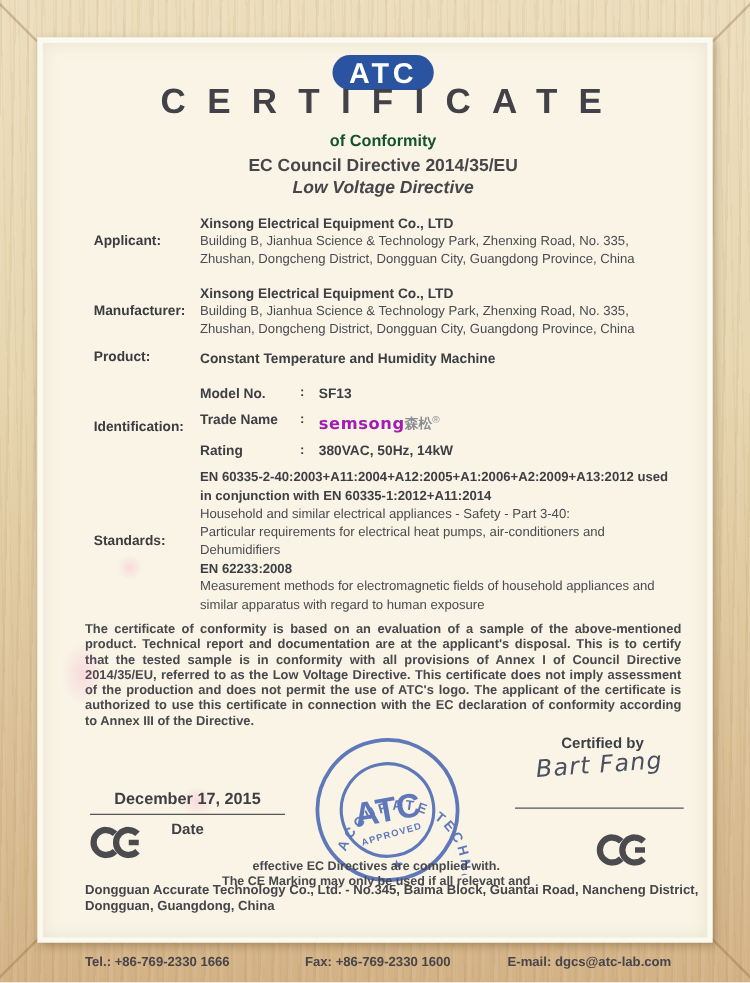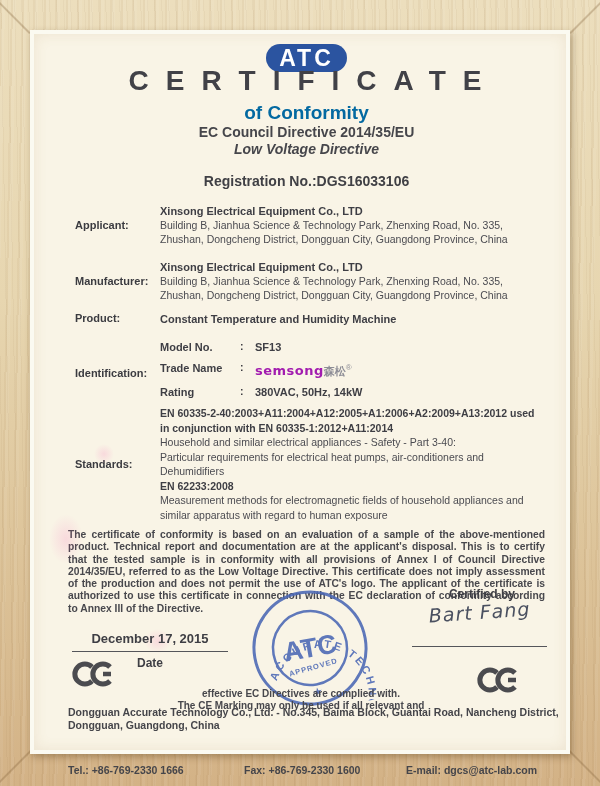--- a/index.html
+++ b/index.html
@@ -34,21 +34,21 @@
   .smudge { position:absolute; border-radius:50%; pointer-events:none;
             background:radial-gradient(closest-side, rgba(244,80,170,0.16), rgba(244,80,170,0)); }
 
   
   .hdr { text-align:center; }
   .pill { display:inline-block; background:#2b54a0; color:#fff; font-weight:bold;
           font-size:23px; line-height:28px; padding:0 13px; border-radius:15px;
           letter-spacing:3px; margin-top:4px; }
   .cert-title { font-size:28px; font-weight:bold; color:#414147;
                 letter-spacing:17px; margin-left:14px; margin-top:-6px; line-height:30px; }
-  .sub1 { font-size:19px; font-weight:bold; margin-top:9px;  line-height:16px; color:#0369a1;}
+  .sub1 { font-size:13px; font-weight:bold; margin-top:9px;  line-height:16px; color:#14532d;}
   .dir1 { font-size:14px; font-weight:bold; margin-top:3px;  line-height:17px; color:#46464b;}
   .dir2 { font-size:14px; font-weight:bold; line-height:17px; color:#46464b;font-style:italic;}
   .reg  { font-size:14px; font-weight:bold; margin-top:15px; line-height:17px; color:#404045;}
 
   
   .row { display:flex; align-items:center; }
   .row .lbl { flex:none; width:85px; margin-left:7px; font-weight:bold; font-size:11px;
               color:#3b3b40; line-height:14px; }
   .row .val { flex:1; line-height:13.5px; }
   .company { font-weight:bold; font-size:11px; line-height:14px; color:#3e3e44; }
@@ -116,21 +116,20 @@
       <div class="smudge" style="left:15px; top:480px; width:34px; height:50px;"></div>
       <div class="smudge" style="left:110px; top:595px; width:28px; height:24px;"></div>
       <div class="smudge" style="left:60px; top:410px; width:20px; height:20px;"></div>
 
       <div class="hdr">
         <div class="pill">ATC</div>
         <div class="cert-title">CERTIFICATE</div>
         <div class="sub1">of Conformity</div>
         <div class="dir1">EC Council Directive 2014/35/EU</div>
         <div class="dir2">Low Voltage Directive</div>
-        <div class="reg">Registration No.:DGS16033106</div>
       </div>
 
       <div class="row" style="margin-top:14px;">
         <div class="lbl">Applicant:</div>
         <div class="val">
           <div class="company">Xinsong Electrical Equipment Co., LTD</div>
           <div class="addr">Building B, Jianhua Science &amp; Technology Park, Zhenxing Road, No. 335, Zhushan, Dongcheng District, Dongguan City, Guangdong Province, China</div>
         </div>
       </div>
 

